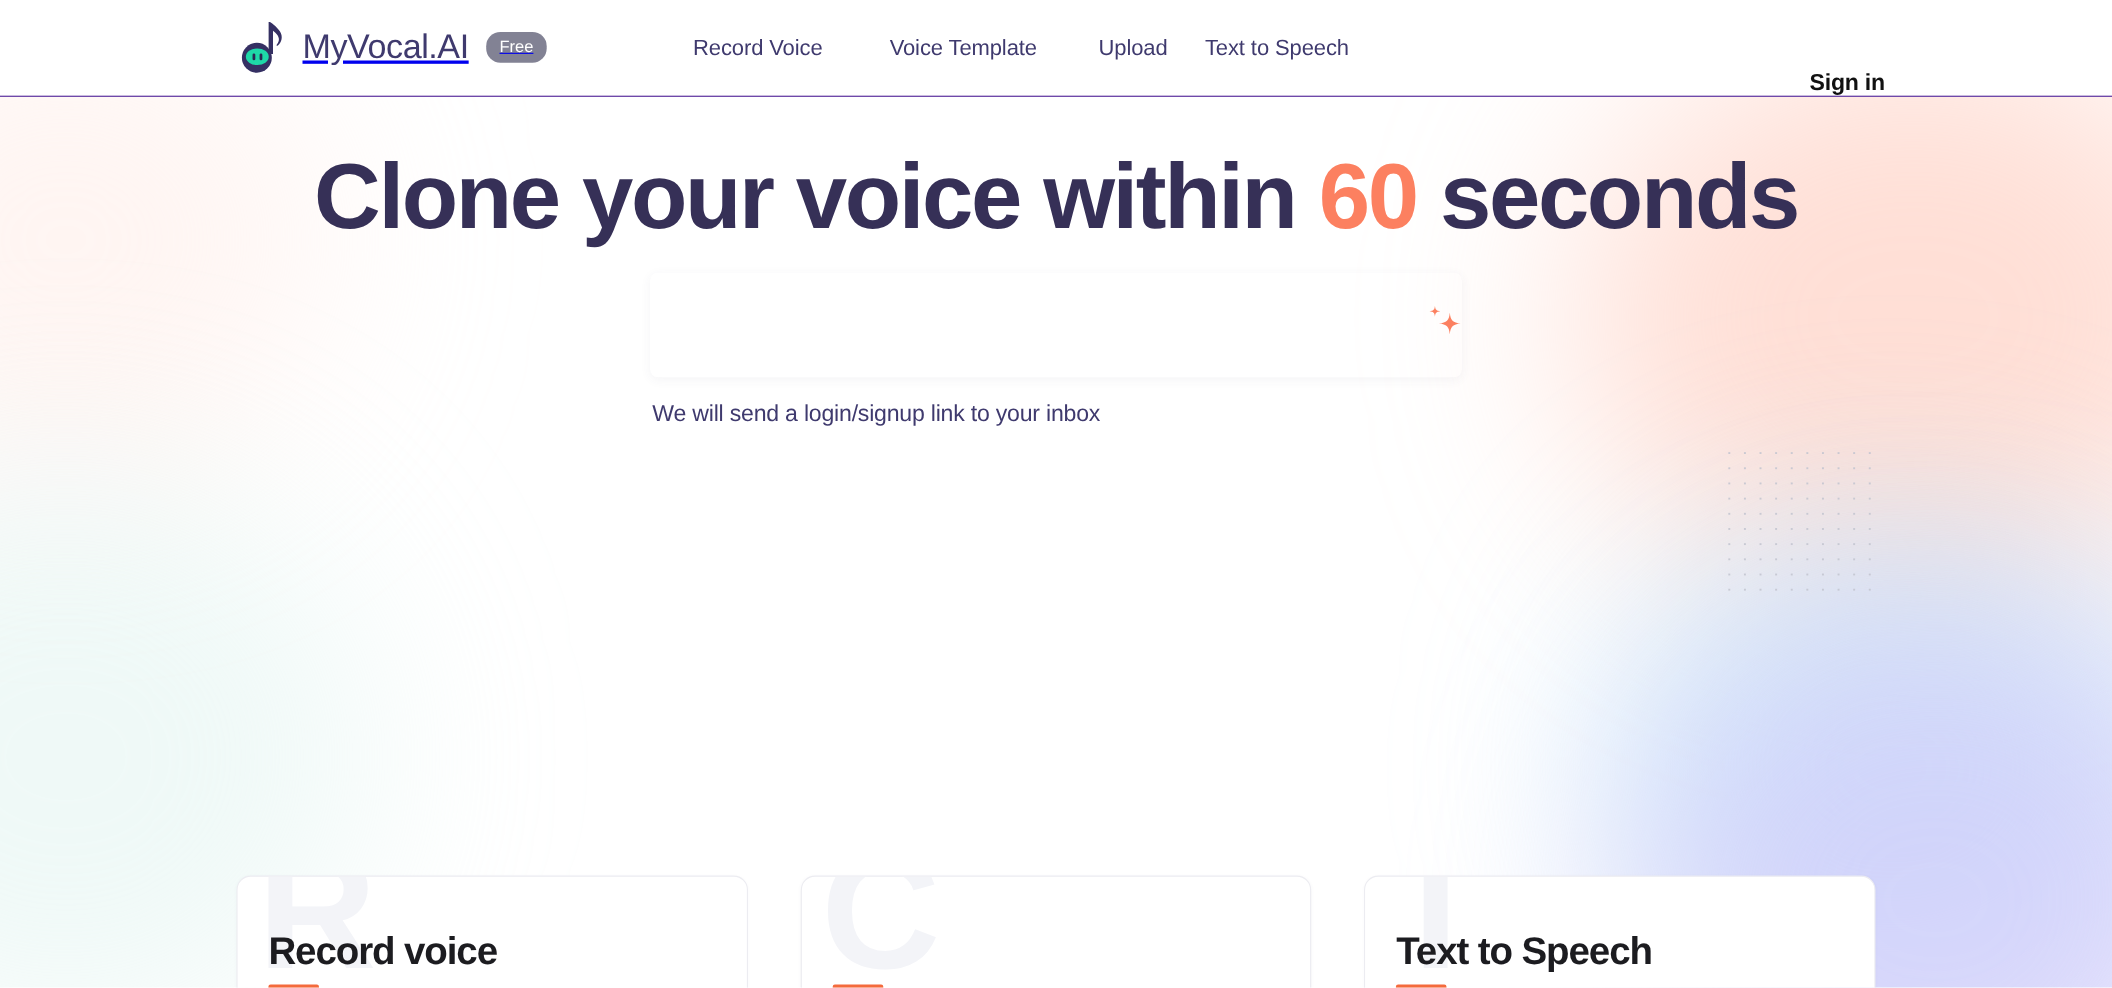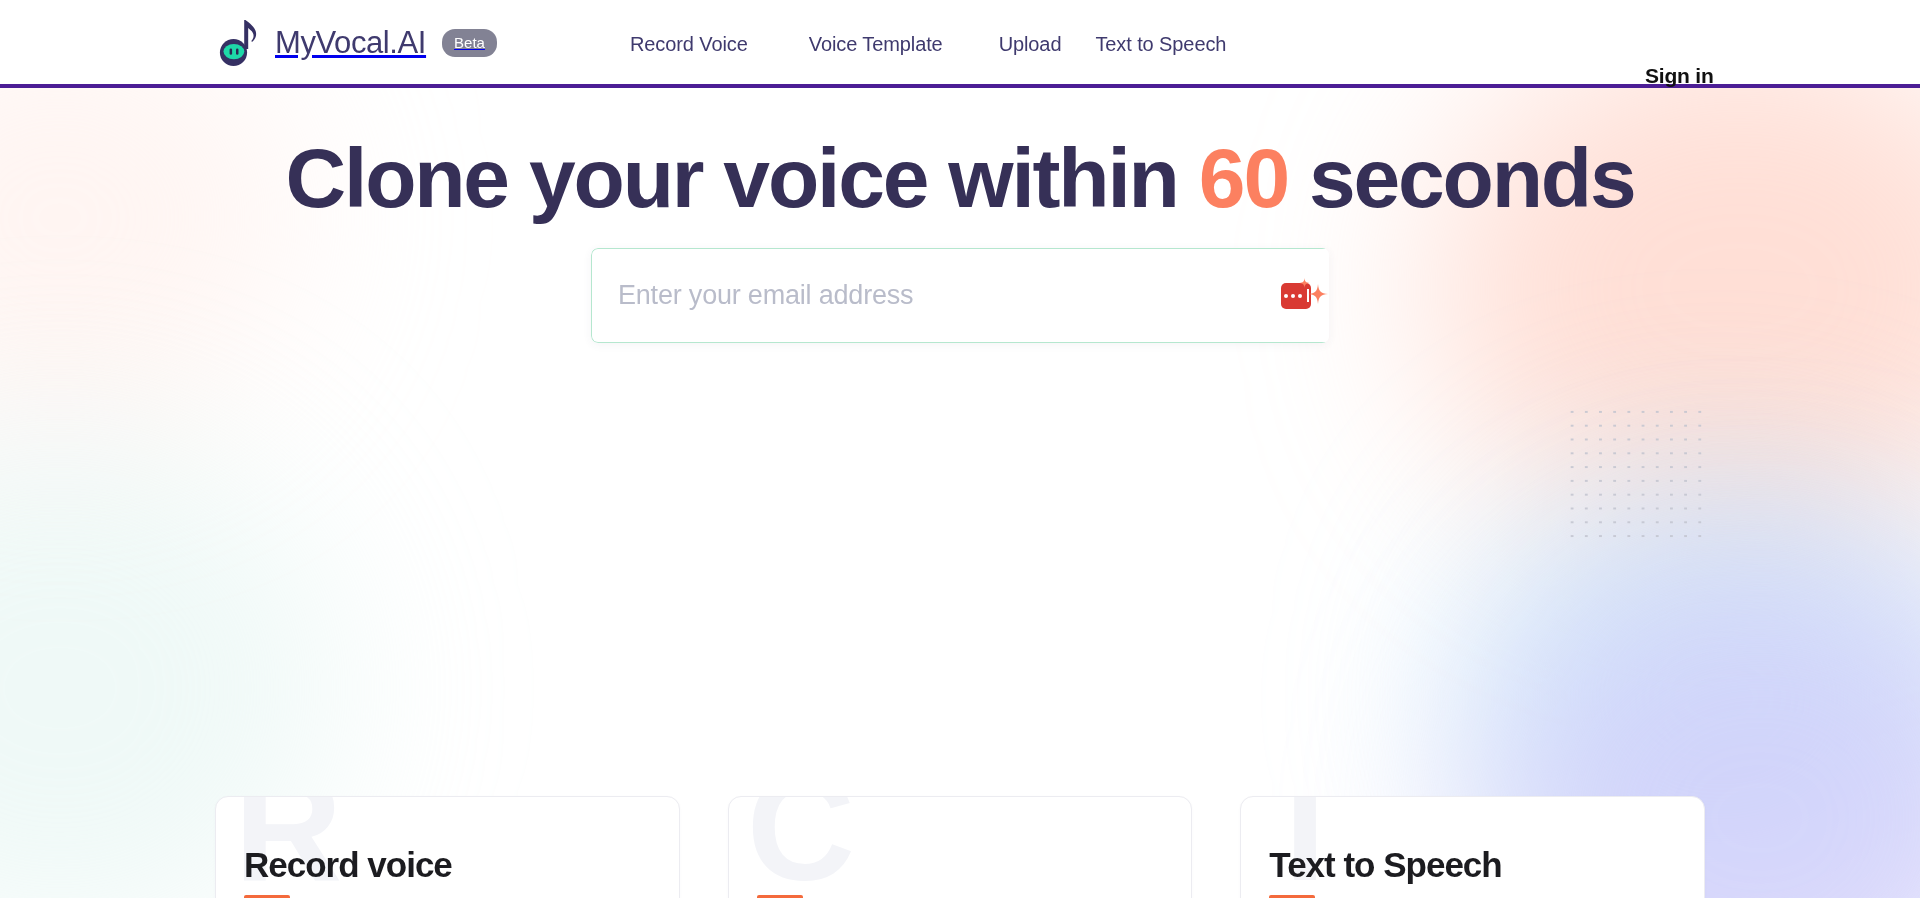--- a/index.html
+++ b/index.html
@@ -17,21 +17,21 @@
     width:1920px; height:898px;
     overflow:hidden;
     background:#ffffff;
   }
 
   
   #header {
     position:absolute; top:0; left:0;
     width:1920px; height:88px;
     background:#ffffff;
-    border-bottom:4px solid #4c1d95;
+    border-bottom:1px solid #4c1d95;
     z-index:30;
   }
 
   #brand {
     position:absolute; left:218px; top:12px;
     display:flex; align-items:center; gap:11px;
     height:62px;
   }
   #logo-mark { width:46px; height:50px; display:block; flex:0 0 auto; }
   #brand-name {
@@ -286,21 +286,21 @@
 
     <a id="brand" href="#">
       <svg id="logo-mark" viewBox="0 0 46 50">
         <path d="M27.5 2.0 C27.5 2.0 33.4 5.8 36.4 10.4 C39.6 15.3 38.0 20.6 34.6 23.4 C33.7 24.1 33.0 23.2 33.7 22.4 C36.1 19.6 36.3 16.4 33.6 13.1 C32.0 11.2 30.2 9.9 30.2 9.9 L30.2 31.0 L26.2 31.0 L26.2 2.0 Z" fill="#353063"></path>
         <circle cx="15.5" cy="34.5" r="13.6" fill="#353063"></circle>
         <ellipse cx="15.9" cy="33.6" rx="10.4" ry="7.6" fill="#1ed8a8"></ellipse>
         <rect x="11.6" y="30.6" width="2.5" height="6.2" rx="1.25" fill="#2b2752"></rect>
         <rect x="18.0" y="30.6" width="2.5" height="6.2" rx="1.25" fill="#2b2752"></rect>
       </svg>
       <span id="brand-name">MyVocal.AI</span>
-      <span id="beta-badge">Beta</span>
+      <span id="beta-badge">Free</span>
     </a>
 
     <nav id="nav">
       <a class="nav-link nav-gap-1" href="#">Record Voice</a>
       <a class="nav-link nav-gap-2" href="#">Voice Template</a>
       <a class="nav-link nav-gap-3" href="#">Upload</a>
       <a class="nav-link" href="#">Text to Speech</a>
     </nav>
 
     <div id="signin">
@@ -312,31 +312,23 @@
 
     <h1 id="headline"><span>Clone your voice within </span><span class="hl-accent">60</span><span> seconds</span></h1>
 
     <svg id="sparkles" viewBox="0 0 44 40">
       <path d="M30 6 C30.6 13.2 32.8 15.4 40 16 C32.8 16.6 30.6 18.8 30 26 C29.4 18.8 27.2 16.6 20 16 C27.2 15.4 29.4 13.2 30 6 Z" fill="#fc8060"></path>
       <path d="M16.5 0 C16.8 3.6 17.9 4.7 21.5 5 C17.9 5.3 16.8 6.4 16.5 10 C16.2 6.4 15.1 5.3 11.5 5 C15.1 4.7 16.2 3.6 16.5 0 Z" fill="#fc8060"></path>
     </svg>
 
 
     <div id="cta-row">
-      <div id="email-wrap">
-        <input id="email-input" type="email" placeholder="Enter your email address" style="">
-        <span id="pwmgr-icon">
-          <span class="pd"></span>
-            <span class="pd"></span>
-            <span class="pd"></span>
-            <span class="pbar"></span>
-        </span>
-      </div>
-    </div>
-
+    </div>
+
+    <p id="cta-note">We will send a login/signup link to your inbox</p>
   </div>
 
   <div id="cards">
 
     <div class="card">
       <span class="card-watermark">R</span>
       <span class="card-title">Record voice</span>
       <span class="card-rule"></span>
     </div>
 

